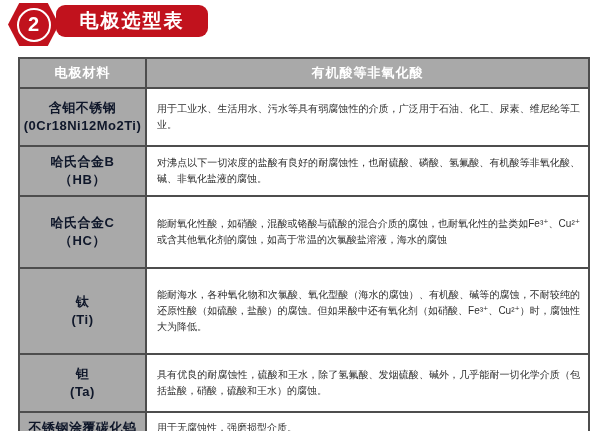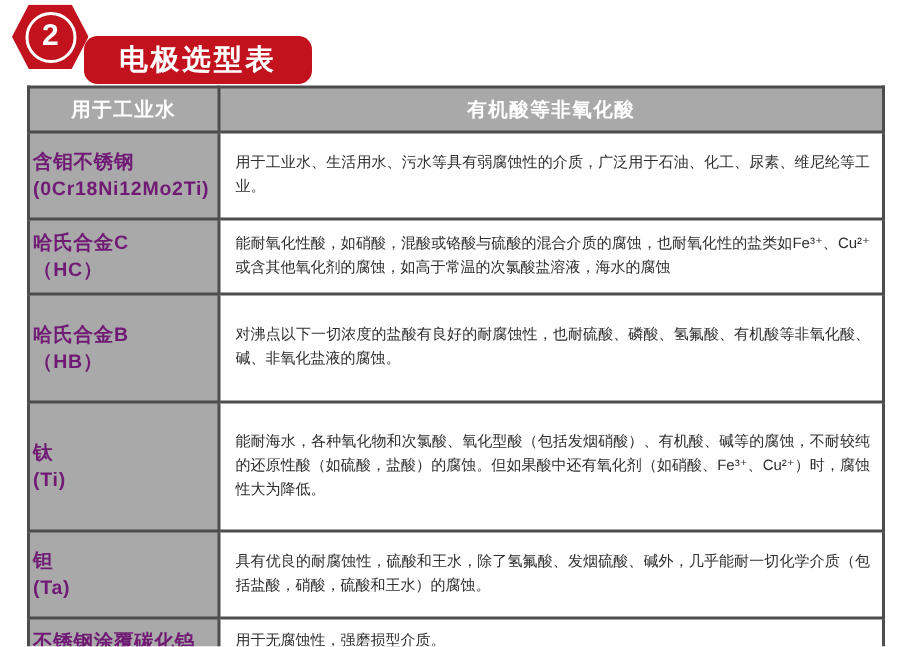--- a/index.html
+++ b/index.html
@@ -27,21 +27,21 @@
   .badge-circle{
     width:30px;height:30px;
     border:2.5px solid #fff;border-radius:50%;
     display:flex;align-items:center;justify-content:center;
   }
   .badge-number{
     color:#fff;font-size:20px;font-weight:bold;line-height:1;
     transform:translateY(-1px);
   }
   .banner{
-    position:absolute;left:56px;top:24px;
+    position:absolute;left:56px;top:5px;
     width:152px;height:32px;
     background:var(--red);
     border-radius:9px;
     display:flex;align-items:center;justify-content:center;
   }
   .banner-title{
     color:#fff;font-size:19px;font-weight:bold;
     letter-spacing:2px;white-space:nowrap;
   }
   
@@ -50,23 +50,23 @@
     width:100%;border-collapse:collapse;table-layout:fixed;
   }
   th,td{border:2px solid var(--border);}
   th{
     background:var(--gray);color:#fff;
     font-size:13px;font-weight:bold;
     height:26px;text-align:center;
     letter-spacing:1px;
   }
   td.material-cell{
-    background:var(--gray);color:#701a75;
+    background:var(--gray);color:#0f172a;
     font-size:13px;font-weight:bold;
-    text-align:left;vertical-align:middle;
+    text-align:center;vertical-align:middle;
     line-height:1.4;padding:2px;
     letter-spacing:0.5px;
   }
   td.desc-cell{
     background:#fff;color:var(--text-dark);
     font-size:10px;font-weight:normal;
     vertical-align:middle;
     padding:3px 8px 3px 10px;
     line-height:1.62;
     text-align:justify;
@@ -95,52 +95,52 @@
   </div>
 
   <div class="table-wrap">
     <table>
       <colgroup>
         <col style="width:127px">
         <col style="width:443px">
       </colgroup>
       <thead>
         <tr>
-          <th>用于工业水</th>
+          <th>电极材料</th>
           <th>有机酸等非氧化酸</th>
         </tr>
       </thead>
       <tbody id="table-body">
           <tr>
             <td class="material-cell">
               <div>含钼不锈钢</div>
               <div>(0Cr18Ni12Mo2Ti)</div>
             </td>
             <td class="desc-cell">用于工业水、生活用水、污水等具有弱腐蚀性的介质，广泛用于石油、化工、尿素、维尼纶等工业。</td>
           </tr>
           <tr>
             <td class="material-cell">
+              <div>哈氏合金B</div>
+              <div>（HB）</div>
+            </td>
+            <td class="desc-cell">对沸点以下一切浓度的盐酸有良好的耐腐蚀性，也耐硫酸、磷酸、氢氟酸、有机酸等非氧化酸、碱、非氧化盐液的腐蚀。</td>
+          </tr>
+          <tr>
+            <td class="material-cell">
               <div>哈氏合金C</div>
               <div>（HC）</div>
             </td>
             <td class="desc-cell">能耐氧化性酸，如硝酸，混酸或铬酸与硫酸的混合介质的腐蚀，也耐氧化性的盐类如Fe³⁺、Cu²⁺或含其他氧化剂的腐蚀，如高于常温的次氯酸盐溶液，海水的腐蚀</td>
           </tr>
           <tr>
             <td class="material-cell">
-              <div>哈氏合金B</div>
-              <div>（HB）</div>
-            </td>
-            <td class="desc-cell">对沸点以下一切浓度的盐酸有良好的耐腐蚀性，也耐硫酸、磷酸、氢氟酸、有机酸等非氧化酸、碱、非氧化盐液的腐蚀。</td>
-          </tr>
-          <tr>
-            <td class="material-cell">
               <div>钛</div>
               <div>(Ti)</div>
             </td>
-            <td class="desc-cell">能耐海水，各种氧化物和次氯酸、氧化型酸（包括发烟硝酸）、有机酸、碱等的腐蚀，不耐较纯的还原性酸（如硫酸，盐酸）的腐蚀。但如果酸中还有氧化剂（如硝酸、Fe³⁺、Cu²⁺）时，腐蚀性大为降低。</td>
+            <td class="desc-cell">能耐海水，各种氧化物和次氯酸、氧化型酸（海水的腐蚀）、有机酸、碱等的腐蚀，不耐较纯的还原性酸（如硫酸，盐酸）的腐蚀。但如果酸中还有氧化剂（如硝酸、Fe³⁺、Cu²⁺）时，腐蚀性大为降低。</td>
           </tr>
           <tr>
             <td class="material-cell">
               <div>钽</div>
               <div>(Ta)</div>
             </td>
             <td class="desc-cell">具有优良的耐腐蚀性，硫酸和王水，除了氢氟酸、发烟硫酸、碱外，几乎能耐一切化学介质（包括盐酸，硝酸，硫酸和王水）的腐蚀。</td>
           </tr>
           <tr>
             <td class="material-cell">

